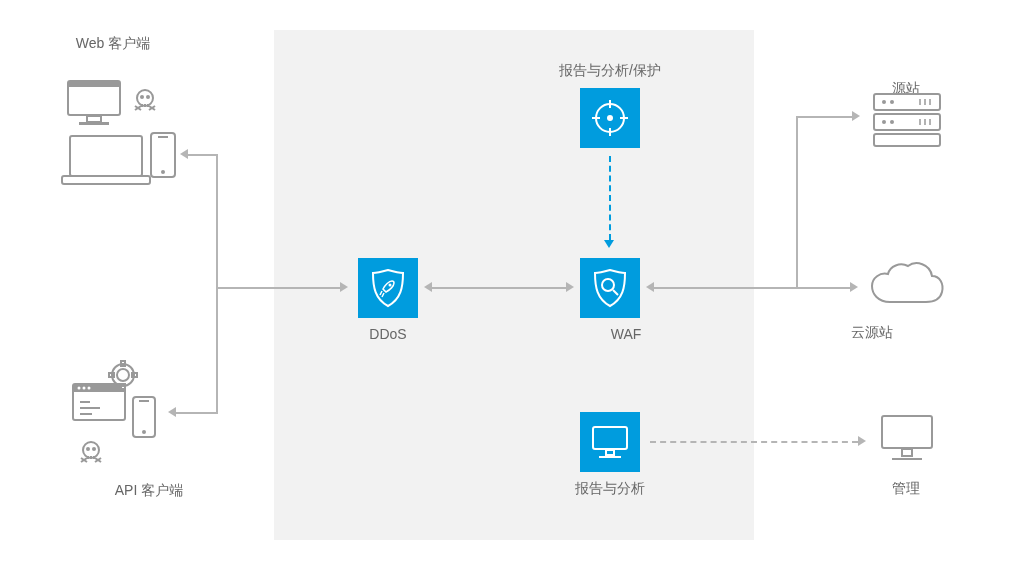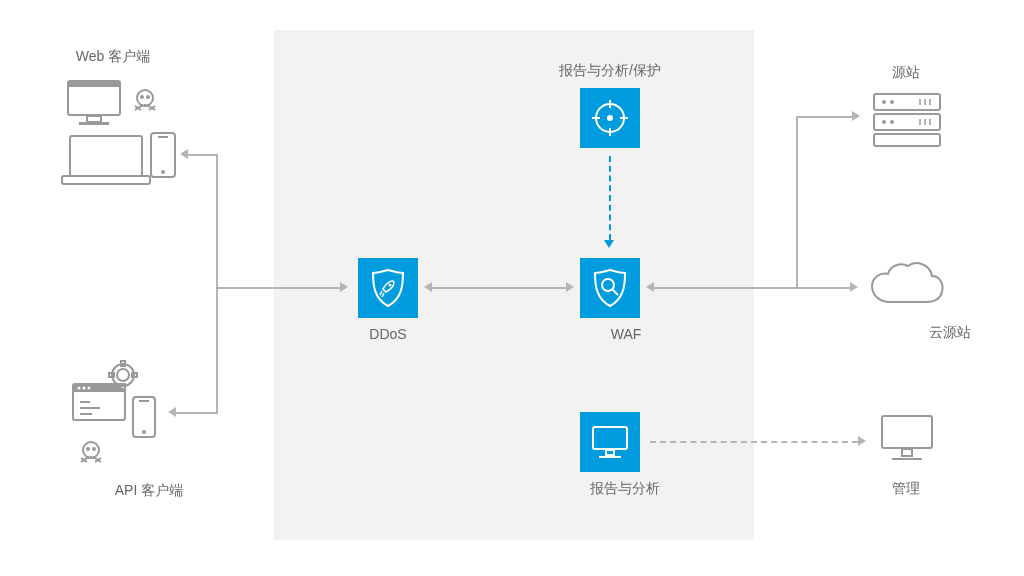--- a/index.html
+++ b/index.html
@@ -63,21 +63,21 @@
     border-top: 2px dashed #b5b5b5;
   }
   .ah-down-blue { border-width: 8px 5px 0 5px; border-color: #009cde transparent transparent transparent; }
   .ah-right-gray { border-width: 5px 0 5px 8px; border-color: transparent transparent transparent #b5b5b5; }
 </style>
 </head>
 <body>
 
 <div class="center-box"></div>
 
-<div class="label" style="left:113px; top:48px;">Web 客户端</div>
+<div class="label" style="left:113px; top:35px;">Web 客户端</div>
 
 <svg style="position:absolute; left:65px; top:78px;" width="58" height="50" viewBox="0 0 58 50">
   <rect x="3" y="3" width="52" height="34" rx="2" fill="none" stroke="#999" stroke-width="2"></rect>
   <rect x="3" y="3" width="52" height="6" fill="#999"></rect>
   <rect x="22" y="38" width="14" height="6" fill="none" stroke="#999" stroke-width="2"></rect>
   <rect x="14" y="44" width="30" height="3" fill="#999"></rect>
 </svg>
 <svg style="position:absolute; left:132px; top:88px;" width="26" height="26" viewBox="0 0 26 26">
   <circle cx="13" cy="10" r="8" fill="none" stroke="#999" stroke-width="2"></circle>
   <circle cx="10" cy="9" r="2" fill="#999"></circle>
@@ -170,43 +170,43 @@
   </svg>
 </div>
 
 <div class="blue-box" style="left:580px; top:412px;">
   <svg width="42" height="38" viewBox="0 0 42 38">
     <rect x="4" y="4" width="34" height="22" rx="2" fill="none" stroke="#fff" stroke-width="2"></rect>
     <rect x="17" y="27" width="8" height="5" fill="none" stroke="#fff" stroke-width="2"></rect>
     <line x1="10" y1="34" x2="32" y2="34" stroke="#fff" stroke-width="2"></line>
   </svg>
 </div>
-<div class="label" style="left:610px; top:480px;margin-left:15px;">报告与分析</div>
-
-<div class="label" style="left:906px; top:64px;">源站</div>
+<div class="label" style="left:610px; top:480px;">报告与分析</div>
+
+<div class="label" style="left:906px; top:80px;">源站</div>
 <svg style="position:absolute; left:870px; top:90px;" width="74" height="60" viewBox="0 0 74 60">
   <rect x="4" y="4" width="66" height="16" rx="2" fill="none" stroke="#999" stroke-width="2"></rect>
   <circle cx="14" cy="12" r="2" fill="#999"></circle>
     <circle cx="22" cy="12" r="2" fill="#999"></circle>
   <line x1="50" y1="9" x2="50" y2="15" stroke="#999" stroke-width="1.5"></line>
   <line x1="55" y1="9" x2="55" y2="15" stroke="#999" stroke-width="1.5"></line>
   <line x1="60" y1="9" x2="60" y2="15" stroke="#999" stroke-width="1.5"></line>
   <rect x="4" y="24" width="66" height="16" rx="2" fill="none" stroke="#999" stroke-width="2"></rect>
   <circle cx="14" cy="32" r="2" fill="#999"></circle>
     <circle cx="22" cy="32" r="2" fill="#999"></circle>
   <line x1="50" y1="29" x2="50" y2="35" stroke="#999" stroke-width="1.5"></line>
   <line x1="55" y1="29" x2="55" y2="35" stroke="#999" stroke-width="1.5"></line>
   <line x1="60" y1="29" x2="60" y2="35" stroke="#999" stroke-width="1.5"></line>
   <rect x="4" y="44" width="66" height="12" rx="2" fill="none" stroke="#999" stroke-width="2"></rect>
 </svg>
 
 <svg style="position:absolute; left:866px; top:258px;" width="82" height="54" viewBox="0 0 82 54">
   <path d="M24 44 C12 44 6 36 6 28 C6 20 14 14 22 16 C24 8 34 4 42 8 C50 2 64 6 66 18 C74 18 78 26 76 34 C74 42 66 44 60 44 Z" fill="none" stroke="#999" stroke-width="2"></path>
 </svg>
-<div class="label" style="left:950px; top:324px;text-align:center;">云源站</div>
+<div class="label" style="left:872px; top:324px;text-align:center;">云源站</div>
 
 <svg style="position:absolute; left:878px; top:412px;" width="58" height="52" viewBox="0 0 58 52">
   <rect x="4" y="4" width="50" height="32" rx="2" fill="none" stroke="#999" stroke-width="2"></rect>
   <rect x="24" y="37" width="10" height="7" fill="none" stroke="#999" stroke-width="2"></rect>
   <line x1="14" y1="47" x2="44" y2="47" stroke="#999" stroke-width="2"></line>
 </svg>
 <div class="label" style="left:906px; top:480px;">管理</div>
 
 <div class="arrow-line v" style="left:216px; top:154px; height:260px;"></div>
 <div class="arrow-line h" style="left:188px; top:154px; width:28px;"></div>

